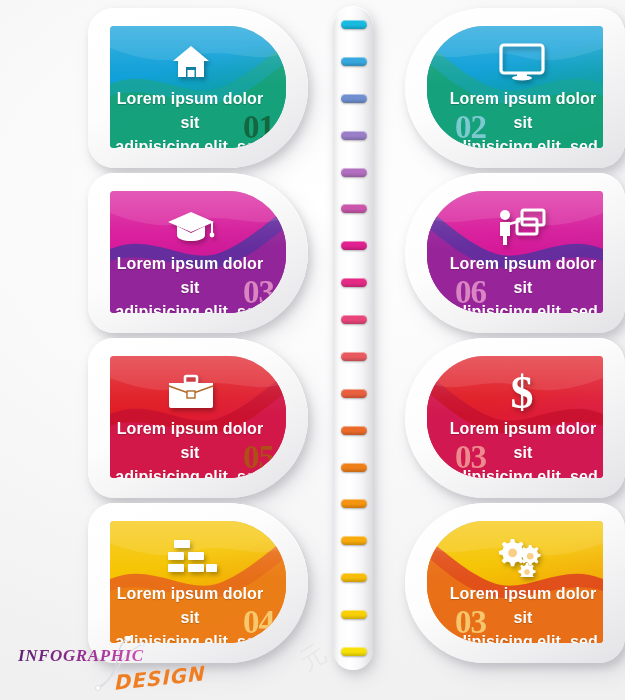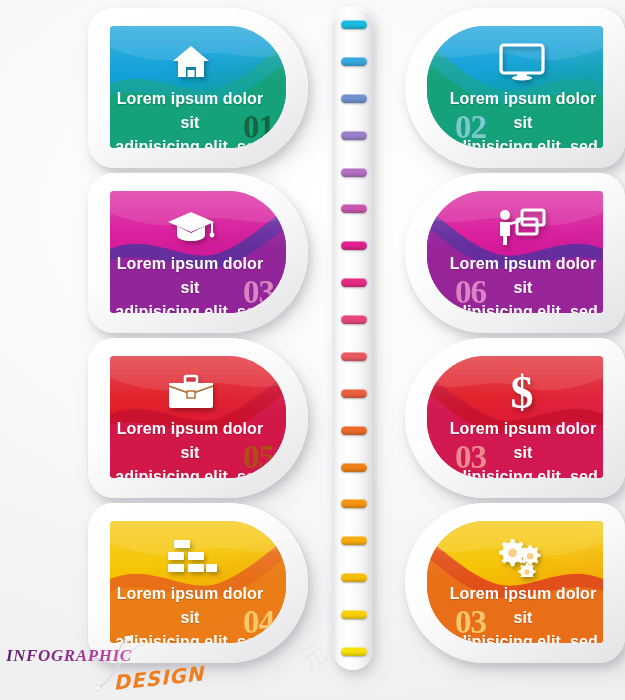--- a/index.html
+++ b/index.html
@@ -87,21 +87,21 @@
       inset 0 1px 0 rgba(255,255,255,.9);
   }
   .rung{
     position:absolute;left:8px;width:26px;height:9px;border-radius:5px;
     box-shadow:0 1px 2px rgba(0,0,0,.30), inset 0 1px 0 rgba(255,255,255,.45);
   }
 
   
   #brand{position:absolute;left:2px;bottom:8px;width:190px;height:58px;}
   #brand-infographic{
-    position:absolute;left:4px;bottom:26px;
+    position:absolute;left:16px;bottom:26px;
     font-family:"Liberation Serif", serif;
     font-style:italic;font-weight:bold;font-size:17px;letter-spacing:.6px;
     background:linear-gradient(90deg,#5b2470 0%,#8e2a8c 45%,#d04fb4 100%);
     -webkit-background-clip:text;background-clip:text;color:transparent;
     white-space:nowrap;
   }
   #brand-design{
     position:absolute;left:113px;bottom:2px;
     font-family:"DejaVu Sans", sans-serif;
     font-style:italic;font-weight:bold;font-size:20px;letter-spacing:1px;

